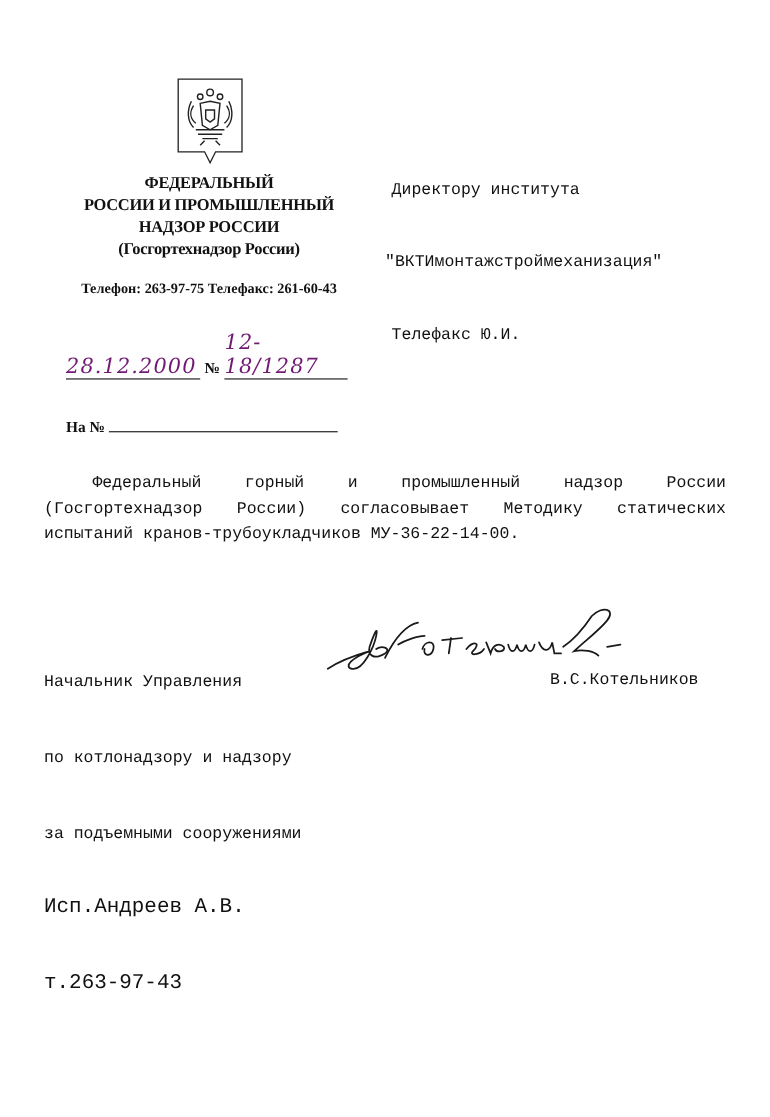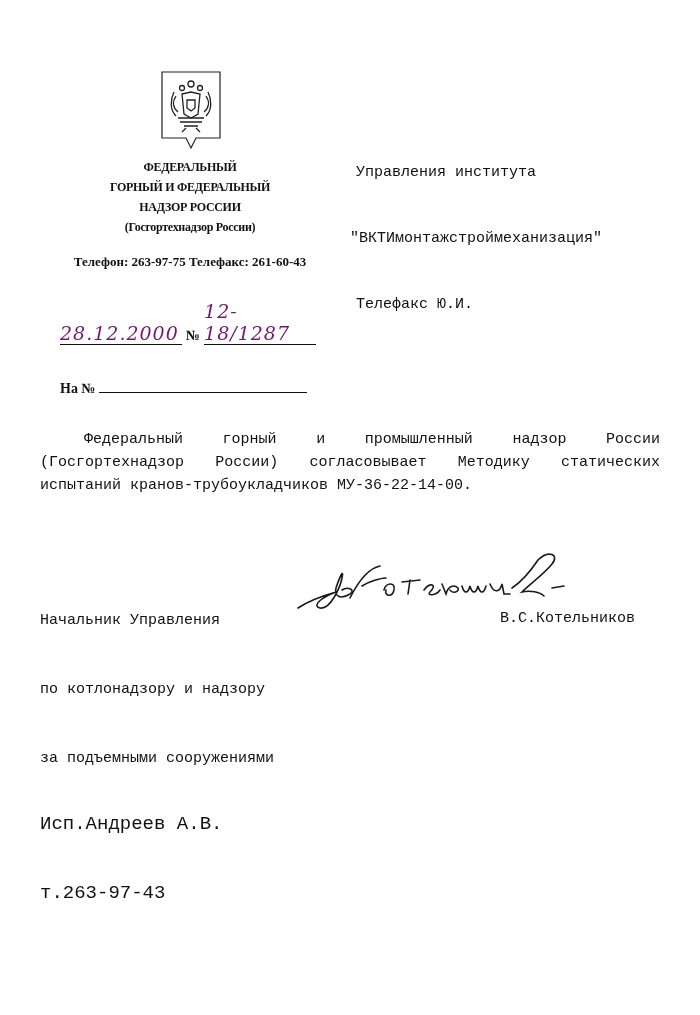--- a/index.html
+++ b/index.html
@@ -3,21 +3,21 @@
 <meta charset="utf-8">
 <style>
   html, body { margin:0; padding:0; background:#ffffff; }
   body { width:700px; height:1015px; position:relative; overflow:hidden; color:#111; }
   .serif { font-family: "Liberation Serif", "DejaVu Serif", serif; }
   .mono { font-family: "Liberation Mono", "DejaVu Sans Mono", monospace; }
   .abs { position:absolute; }
 
   .emblem { left:160px; top:70px; width:62px; height:82px; }
 
-  .org { left:40px; top:157px; width:300px; text-align:center; font-size:12px; line-height:20px; font-weight:bold; letter-spacing:-0.3px; }
+  .org { left:40px; top:157px; width:300px; text-align:center; font-size:15px; line-height:20px; font-weight:bold; letter-spacing:-0.3px; }
   .org .sub { font-weight:bold; }
   .addr { left:40px; top:253px; width:300px; text-align:center; font-size:13px; line-height:18px; font-weight:bold; }
 
   .regline { left:60px; top:300px; font-size:15px; height:24px; }
   .hand { font-family: "DejaVu Serif", serif; font-style:italic; color:#701a75; font-size:19px; letter-spacing:1px; }
   .uline { display:inline-block; border-bottom:1.3px solid #111; }
   .num-label { font-weight:bold; font-size:14px; margin:0 4px; }
 
   .onnum { left:60px; top:332px; font-size:14px; font-weight:bold;margin-top:48px; }
   .onnum .blank { display:inline-block; width:208px; border-bottom:1.3px solid #111; margin-left:4px; vertical-align:baseline; height:12px; }
@@ -48,39 +48,39 @@
       <path d="M22 24 L31 22 L40 24 L38 44 L31 48 L24 44 Z"></path>
       <path d="M27 30 L35 30 L35 38 L31 41 L27 38 Z"></path>
       <path d="M18 48 L44 48 M20 52 L42 52 M24 56 L38 56"></path>
       <path d="M26 58 L22 62 M36 58 L40 62"></path>
     </g>
   </svg>
 </div>
 
 <div class="abs org serif">
   <div>ФЕДЕРАЛЬНЫЙ</div>
-  <div>ГОРНЫЙ И ФЕДЕРАЛЬНЫЙ</div>
+  <div>РОССИИ И ПРОМЫШЛЕННЫЙ</div>
   <div>НАДЗОР РОССИИ</div>
   <div class="sub">(Госгортехнадзор России)</div>
 </div>
 
 <div class="abs addr serif">
   <div>Телефон: 263-97-75 Телефакс: 261-60-43</div>
 </div>
 
 <div class="abs regline serif">
   <span class="uline hand" style="width:122px;">28.12.2000</span><span class="num-label">№</span><span class="uline hand" style="width:112px;">12-18/1287</span>
 </div>
 
 <div class="abs onnum serif">
   <span>На №</span><span class="blank"></span>
 </div>
 
 <div class="abs recipient mono">
-  <div style="padding-left:6px;">Управления института</div>
+  <div style="padding-left:6px;">Директору института</div>
   <div>"ВКТИмонтажстроймеханизация"</div>
   <div style="padding-left:6px;">Телефакс Ю.И.</div>
 </div>
 
 <div class="abs body mono">
   <p>Федеральный горный  и промышленный надзор России (Госгортехнадзор России) согласовывает Методику статических  испытаний  кранов-трубоукладчиков  МУ-36-22-14-00.</p>
 </div>
 
 <div class="abs sig-title mono">
   <div>Начальник Управления</div>

